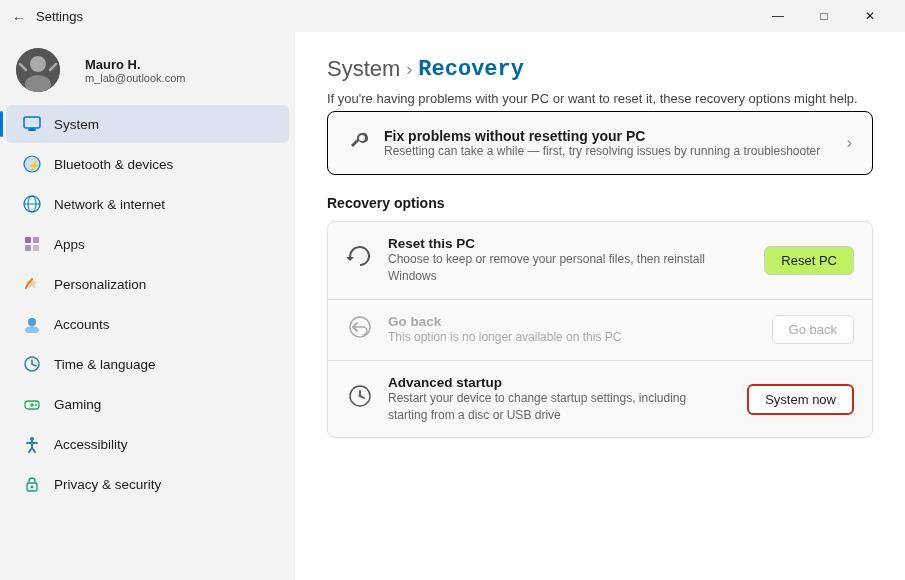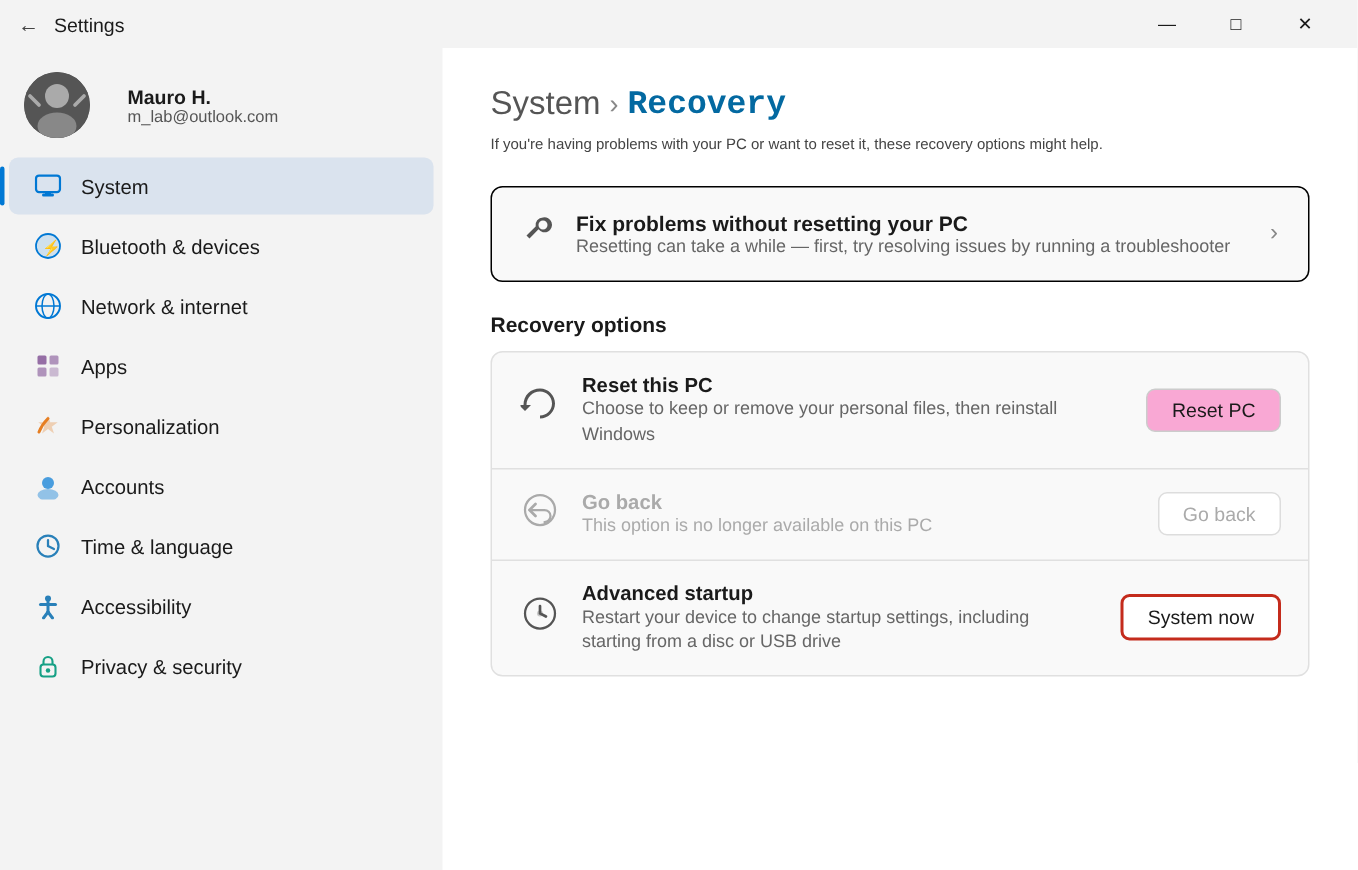--- a/index.html
+++ b/index.html
@@ -172,23 +172,23 @@
       font-size: 18px;
       color: #888;
     }
     .breadcrumb-current {
       font-size: 22px;
       font-weight: 700;
       color: #0369a1;
       font-family: Liberation Mono, monospace;
     }
     .page-description {
-      font-size: 10px;
+      font-size: 13px;
       color: #444;
-      margin-bottom: 20px;
+      margin-bottom: 3px;
       line-height: 1.4;
       max-width: 540px;
     }
 
     .fix-card {
       background: #f9f9f9;
       border: 1px solid #000000;
       border-radius: 8px;
       padding: 16px 20px;
       display: flex;
@@ -221,21 +221,21 @@
     .recovery-icon { font-size: 22px; color: #555; width: 28px; text-align: center; }
     .recovery-title { font-size: 13.5px; font-weight: 700; color: #1a1a1a; }
     .recovery-desc { font-size: 12px; color: #666; max-width: 340px; line-height: 1.4; }
 
     .btn {
       padding: 6px 16px;
       border-radius: 6px;
       font-size: 13px;
       cursor: pointer;
       border: 1px solid #ccc;
-      background: #f9a8d4;
+      background: #bef264;
       color: #1a1a1a;
       white-space: nowrap;
     }
     .btn-primary-outline {
       border: 2px solid #c42b1c;
       background: white;
       color: #1a1a1a;
       font-weight: 500;
     }
 
@@ -370,20 +370,31 @@
       <span class="nav-icon time">
         <svg width="18" height="18" viewBox="0 0 18 18">
             <circle cx="9" cy="9" r="7" fill="none" stroke="#2980b9" stroke-width="1.5"></circle>
             <line x1="9" y1="5" x2="9" y2="9" stroke="#2980b9" stroke-width="1.5" stroke-linecap="round"></line>
             <line x1="9" y1="9" x2="13" y2="11" stroke="#2980b9" stroke-width="1.5" stroke-linecap="round"></line>
           </svg>
       </span>
       <span>Time &amp; language</span>
     </div>
 
+    <div class="nav-item">
+      <span class="nav-icon gaming">
+        <svg width="18" height="18" viewBox="0 0 18 18">
+            <rect x="2" y="6" width="14" height="8" rx="3" fill="none" stroke="#27ae60" stroke-width="1.3"></rect>
+            <line x1="9" y1="8" x2="9" y2="12" stroke="#27ae60" stroke-width="1.3"></line>
+            <line x1="7" y1="10" x2="11" y2="10" stroke="#27ae60" stroke-width="1.3"></line>
+            <circle cx="13" cy="10" r="1" fill="#27ae60"></circle>
+          </svg>
+      </span>
+      <span>Gaming</span>
+    </div>
 
     <div class="nav-item">
       <span class="nav-icon accessibility">
         <svg width="18" height="18" viewBox="0 0 18 18">
             <circle cx="9" cy="4" r="2" fill="#2980b9"></circle>
             <line x1="9" y1="6" x2="9" y2="13" stroke="#2980b9" stroke-width="2" stroke-linecap="round"></line>
             <line x1="4" y1="8" x2="14" y2="8" stroke="#2980b9" stroke-width="2" stroke-linecap="round"></line>
             <line x1="9" y1="13" x2="6" y2="17" stroke="#2980b9" stroke-width="2" stroke-linecap="round"></line>
             <line x1="9" y1="13" x2="12" y2="17" stroke="#2980b9" stroke-width="2" stroke-linecap="round"></line>
           </svg>

